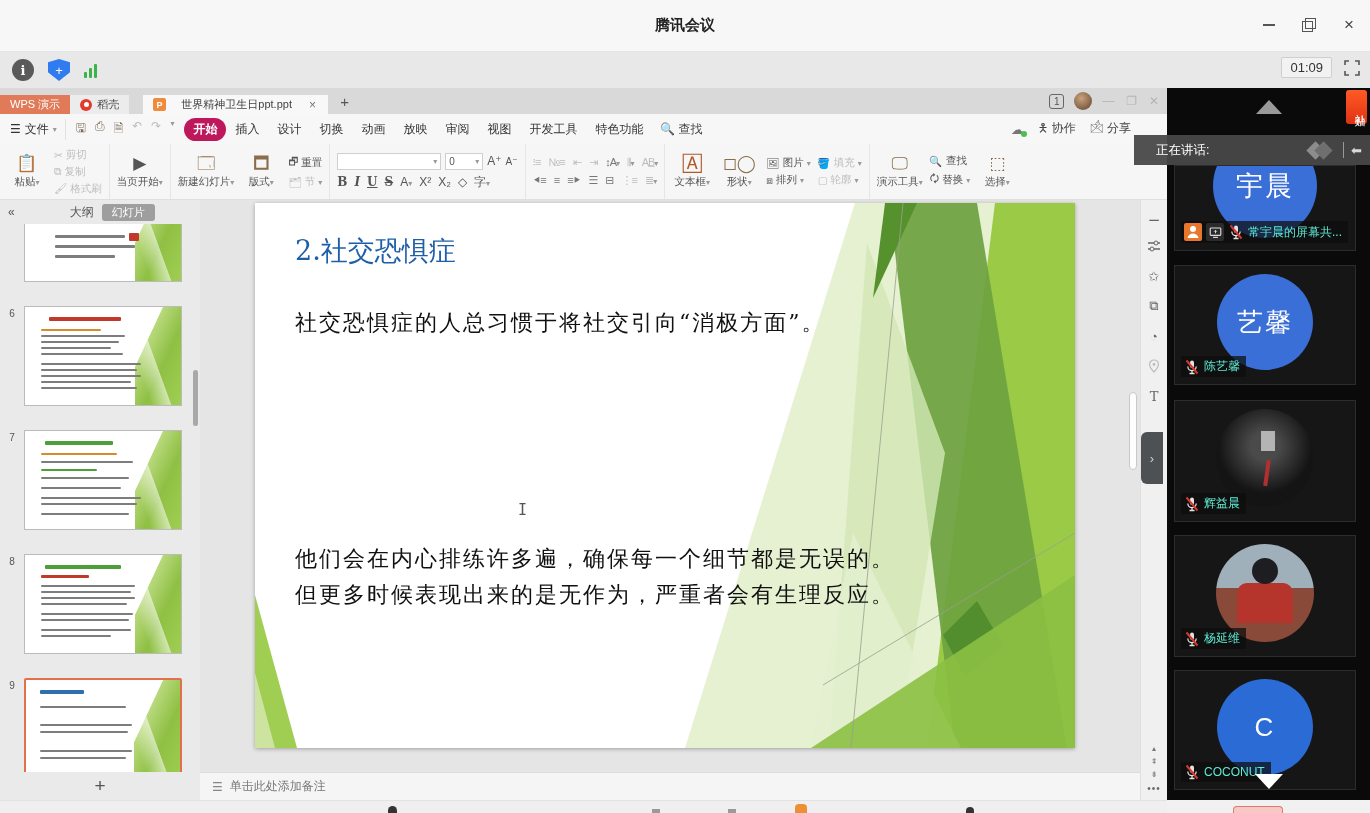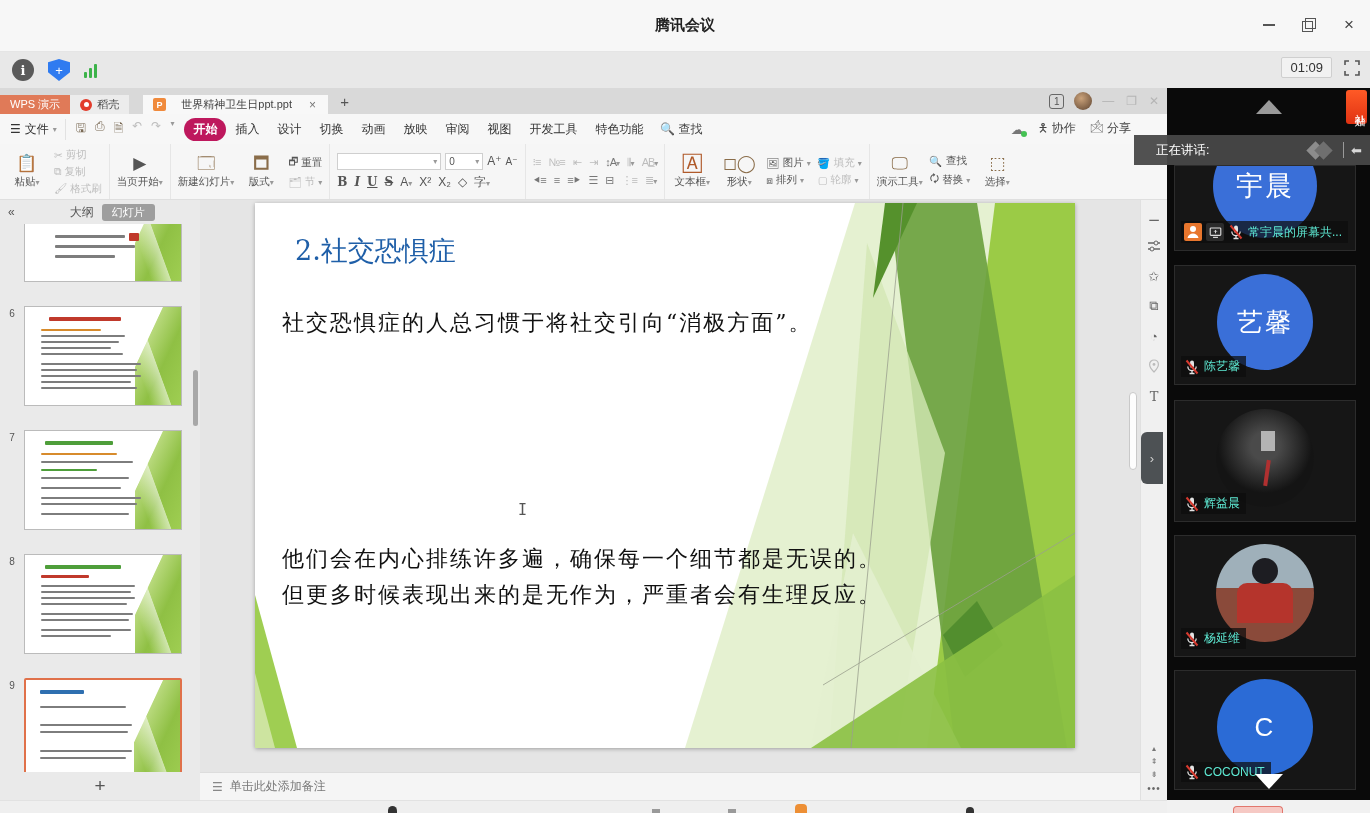--- a/index.html
+++ b/index.html
@@ -94,21 +94,21 @@
   .tline { position:absolute; height:3px; border-radius:1px; background:#7d7d7d; }
   .tline.red { background:#c0392b; } .tline.green { background:#4e9e3a; } .tline.blue { background:#2e6fb0; } .tline.orange { background:#d78b2c; }
   .sp-scroll { position:absolute; right:2px; top:146px; width:5px; height:56px; background:#a8a8a8; border-radius:3px; }
   .sp-footer { height:28px; display:flex; align-items:center; justify-content:center; color:#555; font-size:19px; }
 
   .center-col { flex:1; display:flex; flex-direction:column; min-width:0; }
   .slide-area { flex:1; background:#e5e5e5; position:relative; overflow:hidden; }
   .canvas { position:absolute; left:55px; top:3px; width:820px; height:545px; background:#fff; box-shadow:0 1px 4px rgba(0,0,0,.3); }
   .canvas svg.deco { position:absolute; inset:0; }
   .sl-title { position:absolute; left:40px; top:30px; font-size:27px; color:#1f5fa8; font-family:"DejaVu Serif",serif; }
-  .sl-p { position:absolute; left:27px; font-size:22px; color:#111; font-family:"DejaVu Serif",serif; letter-spacing:2px; line-height:36px; width:600px; }
+  .sl-p { position:absolute; left:40px; font-size:22px; color:#111; font-family:"DejaVu Serif",serif; letter-spacing:2px; line-height:36px; width:600px; }
   .ibeam { position:absolute; left:263px; top:298px; font-size:15px; color:#555; font-family:"DejaVu Sans Mono",monospace; }
   .va-scroll { position:absolute; right:3px; top:192px; width:8px; height:78px; background:#fdfdfd; border:1px solid #c9c9c9; border-radius:4px; }
 
   .notesbar { height:28px; background:#f5f5f5; border-top:1px solid #ddd; display:flex; align-items:center; gap:7px; padding-left:12px; font-size:12px; color:#777; }
   .notes-ic { font-size:12px; color:#888; }
 
   .right-strip { width:27px; background:#f0f0f0; border-left:1px solid #e0e0e0; position:relative; display:flex; flex-direction:column; align-items:center; padding-top:8px; gap:14px; color:#666; font-size:13px; }
   .rs-ic { width:16px; height:16px; display:flex; align-items:center; justify-content:center; }
   .expand-tab { position:absolute; left:0; top:232px; width:22px; height:52px; background:#4d5154; border-radius:6px 0 0 6px; color:#cfcfcf; display:flex; align-items:center; justify-content:center; font-size:13px; }
   .rs-bottom { position:absolute; bottom:6px; left:0; right:0; display:flex; flex-direction:column; align-items:center; gap:4px; color:#777; font-size:8px; }

